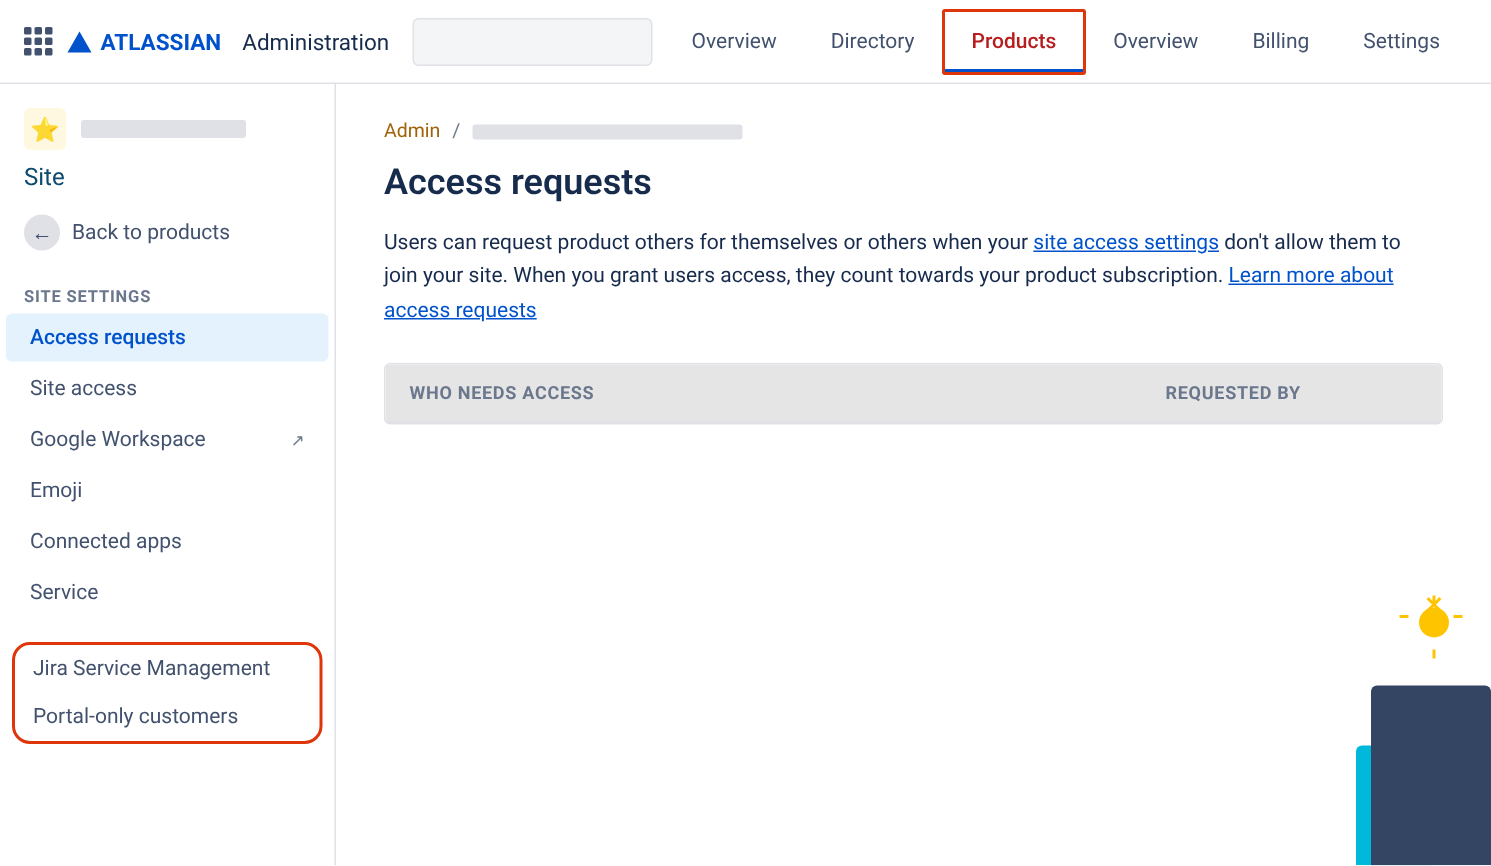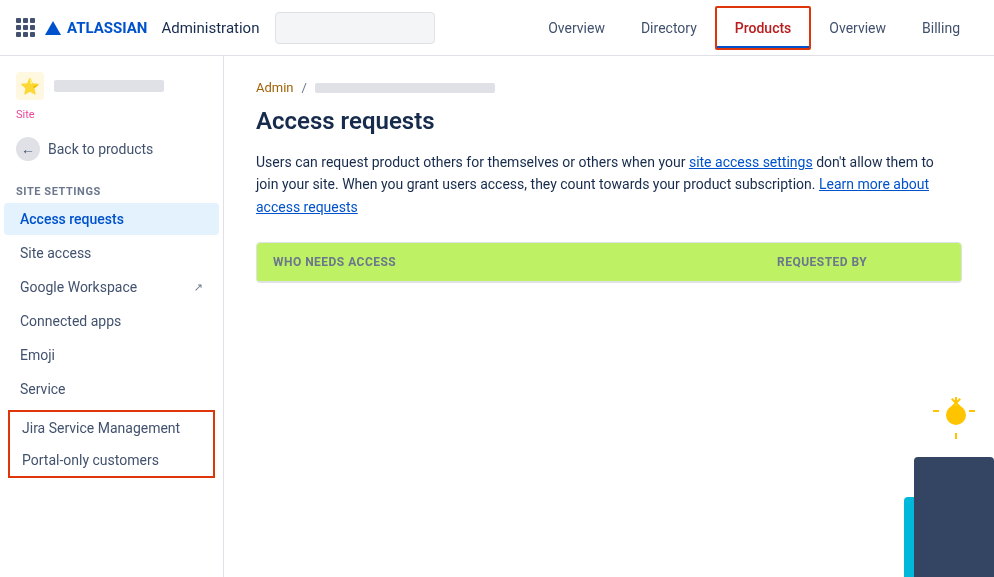--- a/index.html
+++ b/index.html
@@ -122,22 +122,22 @@
       display: flex; align-items: center; justify-content: center;
       font-size: 16px;
     }
     .site-name-bar {
       height: 12px;
       width: 110px;
       background: #dfe1e6;
       border-radius: 2px;
     }
     .site-label {
-      font-size: 11px;
-      color: #ec4899;
+      font-size: 16px;
+      color: #0c4a6e;
       padding: 0 16px 8px 16px;
     }
     .back-to-products {
       display: flex;
       align-items: center;
       gap: 8px;
       padding: 8px 16px;
       color: #42526e;
       cursor: pointer;
       font-size: 14px;
@@ -174,22 +174,22 @@
       color: #0052cc;
       font-weight: 500;
     }
     .sidebar-item-text { flex: 1; }
     .external-icon {
       font-size: 11px;
       color: #6b778c;
     }
     .jsm-section {
       border: 2px solid #de350b;
-      border-radius: 0;
-      margin: 4px 8px;
+      border-radius: 12px;
+      margin: 16px 8px;
     }
     .jsm-item {
       display: flex;
       align-items: center;
       padding: 8px 12px;
       font-size: 14px;
       color: #42526e;
       cursor: pointer;
     }
 
@@ -238,21 +238,21 @@
     .link { color: #0052cc; text-decoration: underline; cursor: pointer; }
 
     
     .table-container {
       border: 1px solid #dfe1e6;
       border-radius: 4px;
       overflow: hidden;
     }
     .table-header {
       display: flex;
-      background: #bef264;
+      background: #e5e5e5;
       border-bottom: 1px solid #dfe1e6;
       padding: 0;
     }
     .table-col {
       padding: 12px 16px;
       font-size: 12px;
       font-weight: 700;
       color: #6b778c;
       text-transform: uppercase;
       letter-spacing: 0.04em;
@@ -327,20 +327,21 @@
   </div>
   <div class="topnav-search">
     <div class="search-bar"></div>
   </div>
   <div class="topnav-links">
     <a class="nav-link">Overview</a>
     <a class="nav-link">Directory</a>
     <a class="nav-link active">Products</a>
     <a class="nav-link">Overview</a>
     <a class="nav-link">Billing</a>
+    <a class="nav-link">Settings</a>
   </div>
 </nav>
 
 <div class="layout">
 
   <aside class="sidebar">
     <div class="sidebar-site">
       <div class="star-icon">⭐</div>
       <div class="site-name-bar"></div>
     </div>
@@ -357,24 +358,24 @@
       <span class="sidebar-item-text">Access requests</span>
     </div>
     <div class="sidebar-item">
       <span class="sidebar-item-text">Site access</span>
     </div>
     <div class="sidebar-item">
       <span class="sidebar-item-text">Google Workspace</span>
       <span class="external-icon">↗</span>
     </div>
     <div class="sidebar-item">
+      <span class="sidebar-item-text">Emoji</span>
+    </div>
+    <div class="sidebar-item">
       <span class="sidebar-item-text">Connected apps</span>
-    </div>
-    <div class="sidebar-item">
-      <span class="sidebar-item-text">Emoji</span>
     </div>
     <div class="sidebar-item">
       <span class="sidebar-item-text">Service</span>
     </div>
 
     <div class="jsm-section">
       <div class="jsm-item">
         <span>Jira Service Management</span>
       </div>
       <div class="jsm-item">

